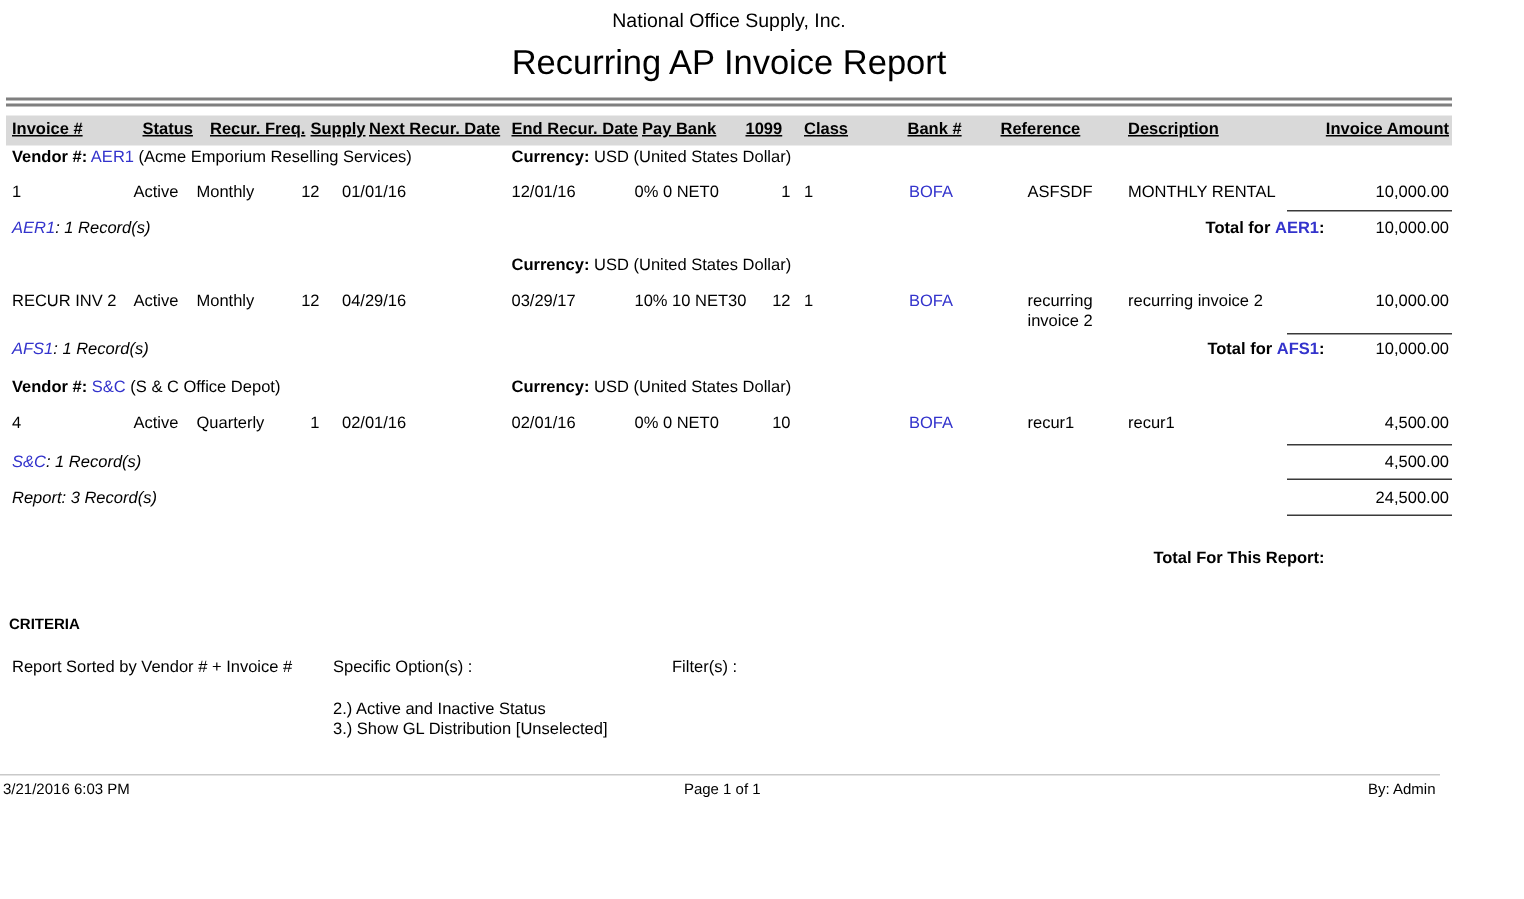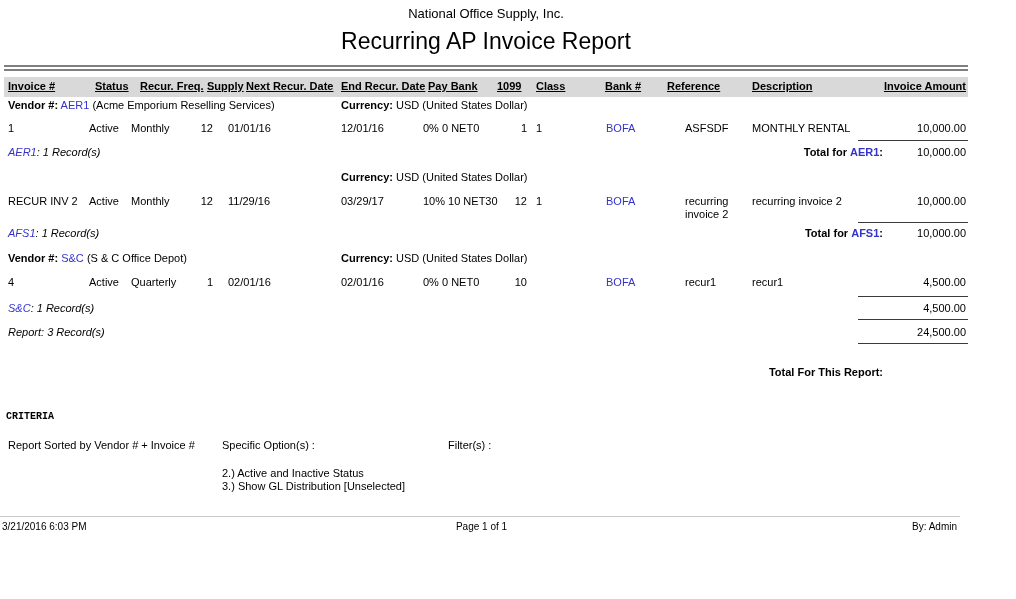--- a/index.html
+++ b/index.html
@@ -45,21 +45,21 @@
 
   .b { font-weight:bold;margin-top:40px; }
   .blue { color:var(--link-blue,#3333cc); }
 
   .g1-vend{top:99px}  .g1-row{top:122px}  .g1-rule{top:140px} .g1-tot{top:146px}
   .g2-vend{top:171px} .g2-row{top:195px}  .g2-rule{top:222px} .g2-tot{top:227px}
   .g3-vend{top:252px} .g3-row{top:276px}  .g3-rule{top:296px} .g3-tot{top:302px}
   .rep-rule1{top:319px} .rep-tot{top:326px} .rep-rule2{top:343px}
 
   
-  .crit-head { top:411px; left:6px; font-size:10px; font-weight:bold;font-family:Liberation Mono, monospace; }
+  .crit-head { top:411px; left:6px; font-size:10px; font-weight:bold; }
   .crit-sort { top:439px; left:8px; }
   .crit-optlabel { top:439px; left:222px; }
   .crit-opt0 { top:454px; left:222px; }
   .crit-opt1 { top:467px; left:222px; }
   .crit-opt2 { top:480px; left:222px; }
   .crit-filter { top:439px; left:448px; }
 
   
   .f-line { top:516px; left:0; width:960px; height:0; border-top:1px solid var(--footer-line-gray,#c9c9c9); }
   .f-date { top:521px; left:2px; font-size:10px; }
@@ -127,21 +127,21 @@
 
   <div class="abs curr g2-vend">
     <span class="b">Currency:</span>
     <span>USD (United States Dollar)</span>
   </div>
   <div class="abs row g2-row">
     <span class="c c-inv">RECUR INV 2</span>
     <span class="c c-status">Active</span>
     <span class="c c-freq">Monthly</span>
     <span class="c c-cycles">12</span>
-    <span class="c c-next">11/29/16</span>
+    <span class="c c-next">04/29/16</span>
     <span class="c c-end">03/29/17</span>
     <span class="c c-pay">10% 10 NET30</span>
     <span class="c c-1099">12</span>
     <span class="c c-class">1</span>
     <span class="c c-bank blue">BOFA</span>
     <span class="c c-ref">recurring invoice 2</span>
     <span class="c c-desc">recurring invoice 2</span>
     <span class="c c-amt">10,000.00</span>
   </div>
   <div class="abs rule g2-rule"></div>

